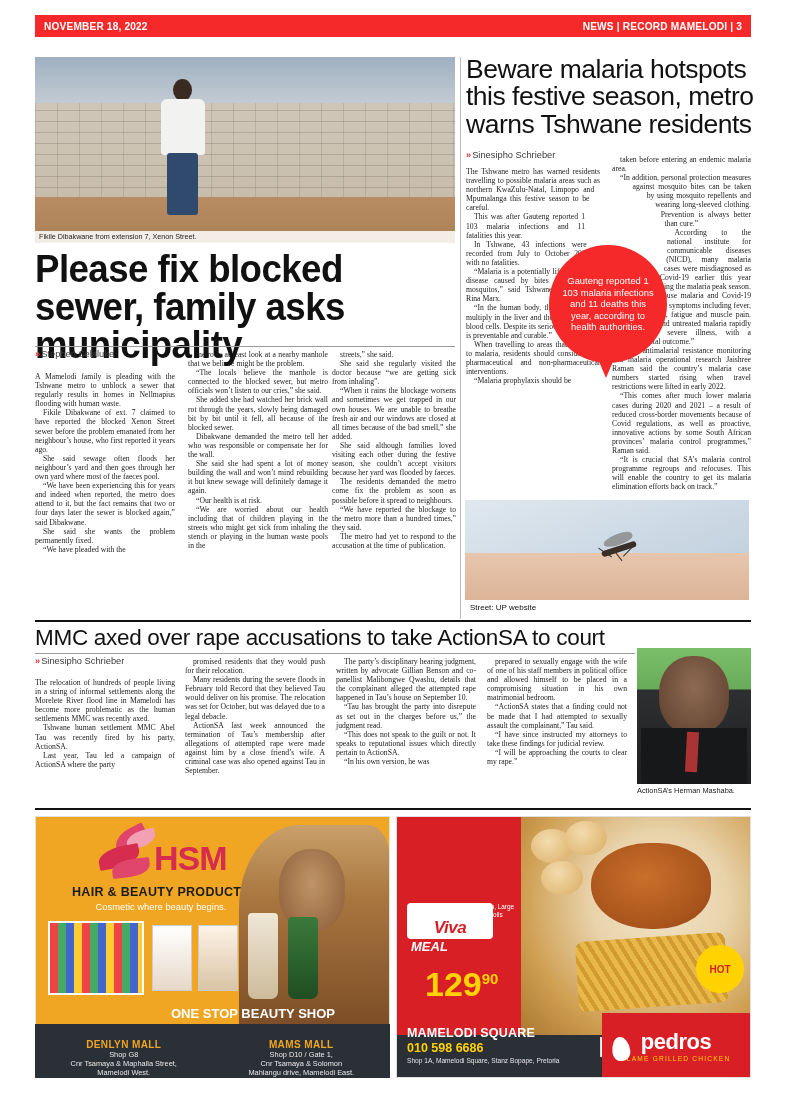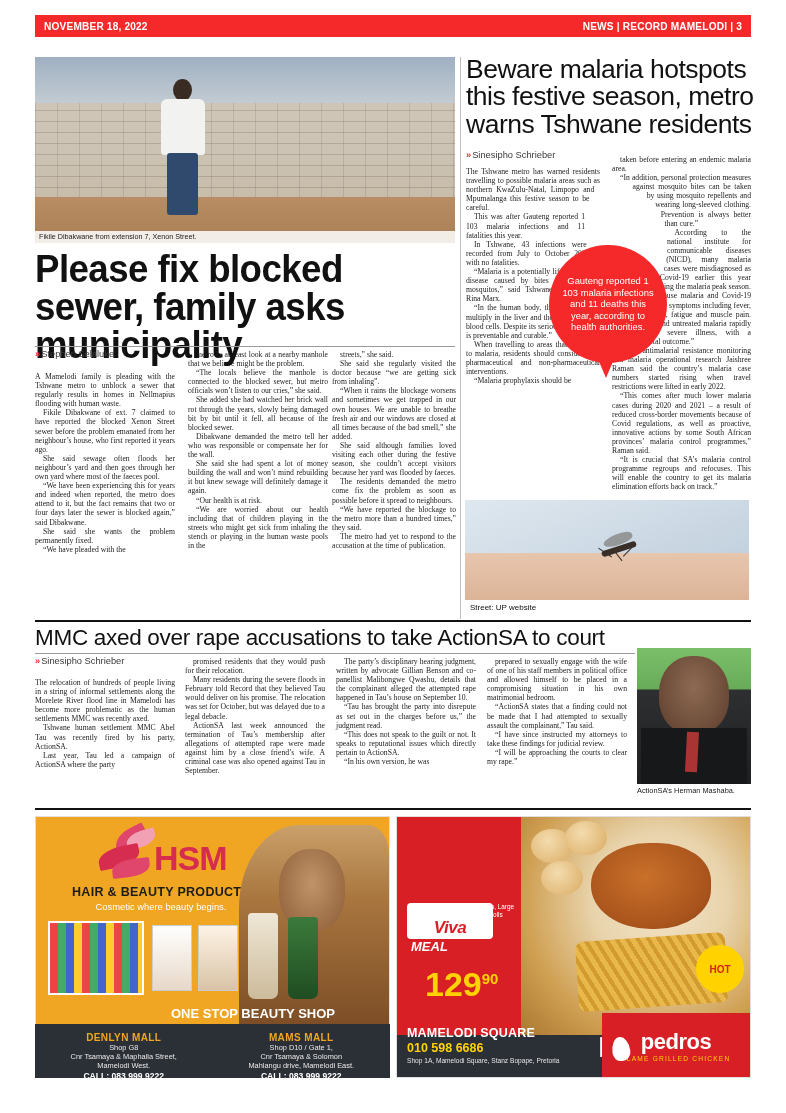--- a/index.html
+++ b/index.html
@@ -250,21 +250,21 @@
     font-size:8px; color:#1c1c1c;
   }
   .ad-hsm .darkstrip {
     position:absolute; left:0; bottom:0; width:100%; height:42px; background:#2b2f36;
   }
 
   .ad-hsm-footer {
     position:absolute; left:35px; top:1024px; width:355px; height:54px;
     background:#2b2f36; color:#fff; display:flex;
   }
-  .store { flex:1; text-align:center; padding-top:8px; }
+  .store { flex:1; text-align:center; padding-top:15px; }
   .store .sname {
     font-family:"Liberation Sans", sans-serif; font-weight:bold;
     font-size:10px; color:#f0a623; letter-spacing:.4px;
   }
   .store .sline {
     font-family:"Liberation Sans", sans-serif; font-size:7.4px; line-height:9px; color:#e9e9e9;
   }
   .store .scall {
     font-family:"Liberation Sans", sans-serif; font-weight:bold; font-size:8.6px; color:#fff; margin-top:1px;
   }

